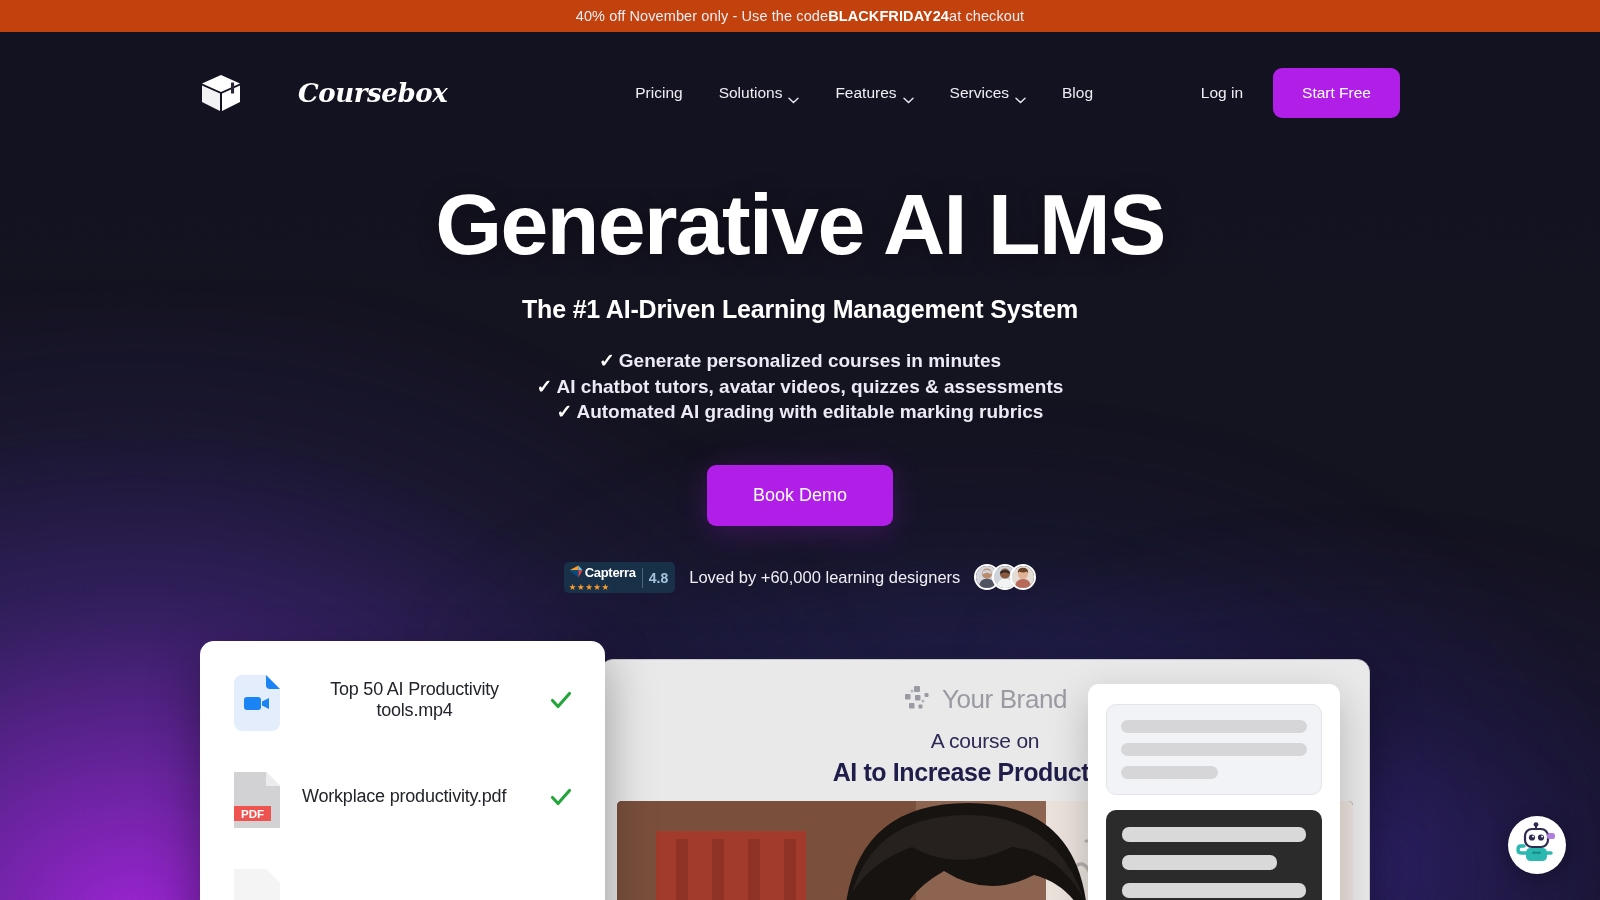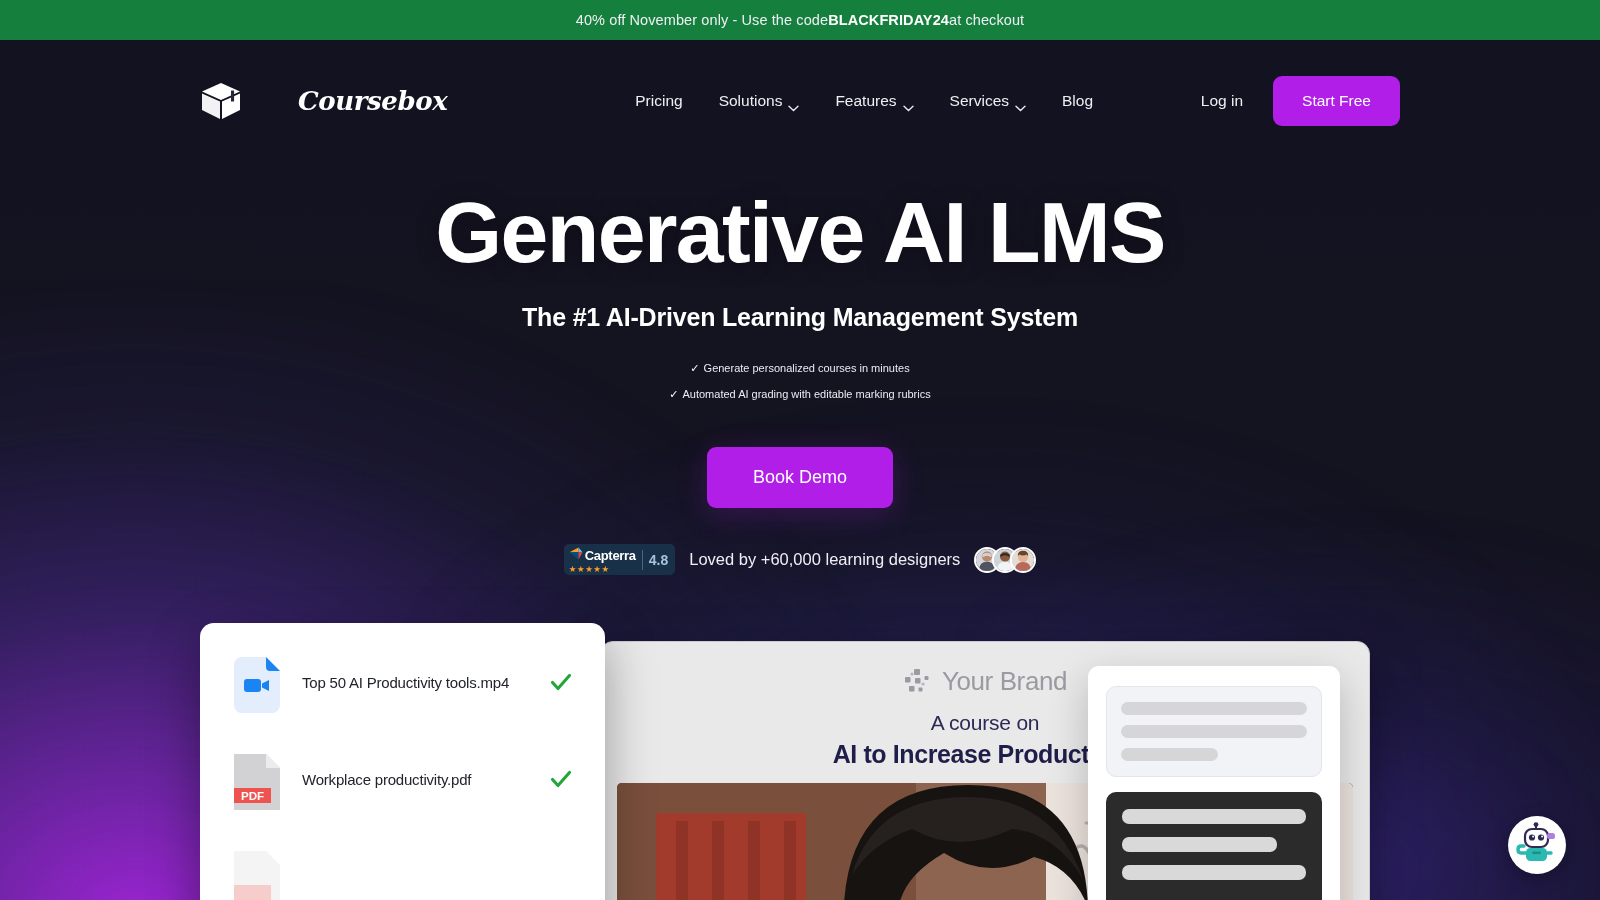--- a/index.html
+++ b/index.html
@@ -60,22 +60,22 @@
     position:absolute; inset:0;
     background-image:radial-gradient(rgba(255,255,255,0.045) 1px, transparent 1px);
     background-size:7px 7px;
     opacity:0.55;
     mix-blend-mode:overlay;
   }
 
   
   .announce {
     position:relative; z-index:5;
-    height:40px;
-    background:#15803d;
+    height:32px;
+    background:#c2410c;
     display:flex; align-items:center; justify-content:center;
     font-size:14.5px;
     color:#f0eff5;
     letter-spacing:0.1px;
   }
   .announce .code { font-weight:bold; color:#ffffff; }
 
   
   header.site-header {
     position:relative; z-index:5;
@@ -138,23 +138,24 @@
   .hero h2 {
     margin-top:26px;
     font-size:25px;
     font-weight:bold;
     color:#ffffff;
     letter-spacing:-0.2px;
   }
   .hero-bullets { margin-top:24px; }
   .hero-bullets li {
     list-style:none;
-    font-size:11px;
+    font-size:19px;
     color:#eceaf2;
     line-height:25.5px;
+    font-weight:bold;
   }
   .hero-bullets .tick { color:#ffffff; margin-right:4px; }
 
   .btn-demo {
     margin-top:40px;
     display:inline-block;
     background:#b01ee8;
     color:#ffffff;
     font-size:18px;
     padding:20px 46px;
@@ -211,21 +212,21 @@
     left:200px; top:4px;
     width:405px; height:420px;
     background:#ffffff;
     border-radius:14px;
     box-shadow:0 18px 50px rgba(0,0,0,0.35);
     padding:34px 24px 0 34px;
     z-index:3;
   }
   .file-row { display:flex; align-items:center; gap:22px; margin-bottom:47px; }
   .file-icon { width:46px; height:50px; flex:none; position:relative; }
-  .file-name { font-size:15px; color:#22242b; letter-spacing:-0.2px; }
+  .file-name { font-size:18px; color:#22242b; letter-spacing:-0.2px;text-align:center; }
   .file-check { margin-left:auto; margin-right:8px; width:24px; height:24px; flex:none; }
 
   
   .course-panel {
     position:absolute;
     left:600px; top:22px;
     width:770px; height:400px;
     background:#e9e9e9;
     border-radius:13px;
     border:1px solid #c9c9cf;
@@ -360,20 +361,23 @@
   </div>
 </header>
 
 <section class="hero">
   <h1>Generative AI LMS</h1>
   <h2>The #1 AI-Driven Learning Management System</h2>
 
   <ul class="hero-bullets">
     <li>
       <span class="tick">✓</span><span>Generate personalized courses in minutes</span>
+    </li>
+    <li>
+      <span class="tick">✓</span><span>AI chatbot tutors, avatar videos, quizzes &amp; assessments</span>
     </li>
     <li>
       <span class="tick">✓</span><span>Automated AI grading with editable marking rubrics</span>
     </li>
   </ul>
 
   <button class="btn-demo">Book Demo</button>
 
   
   <div class="social">

